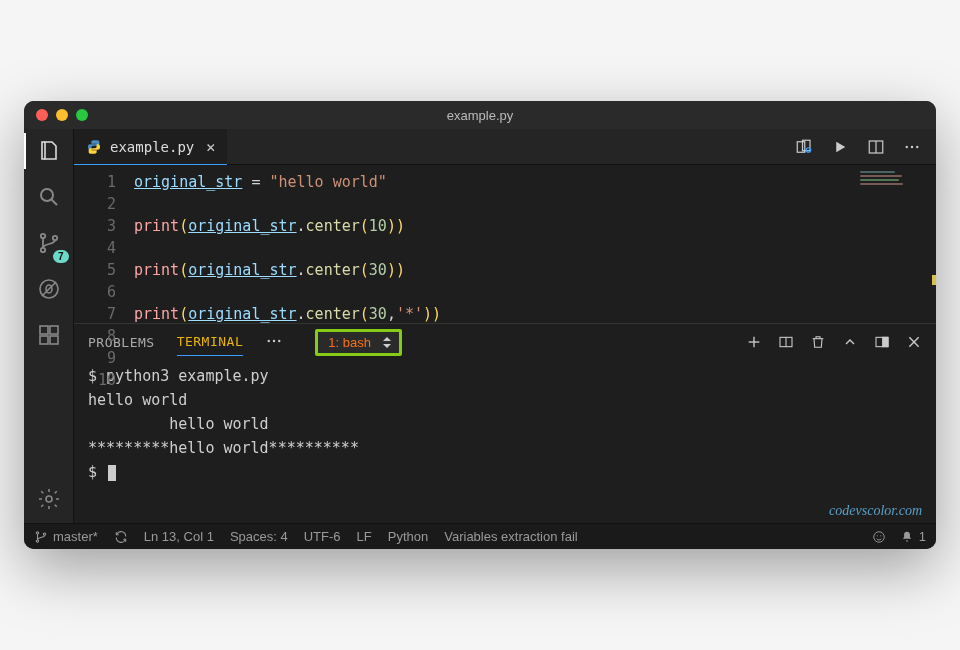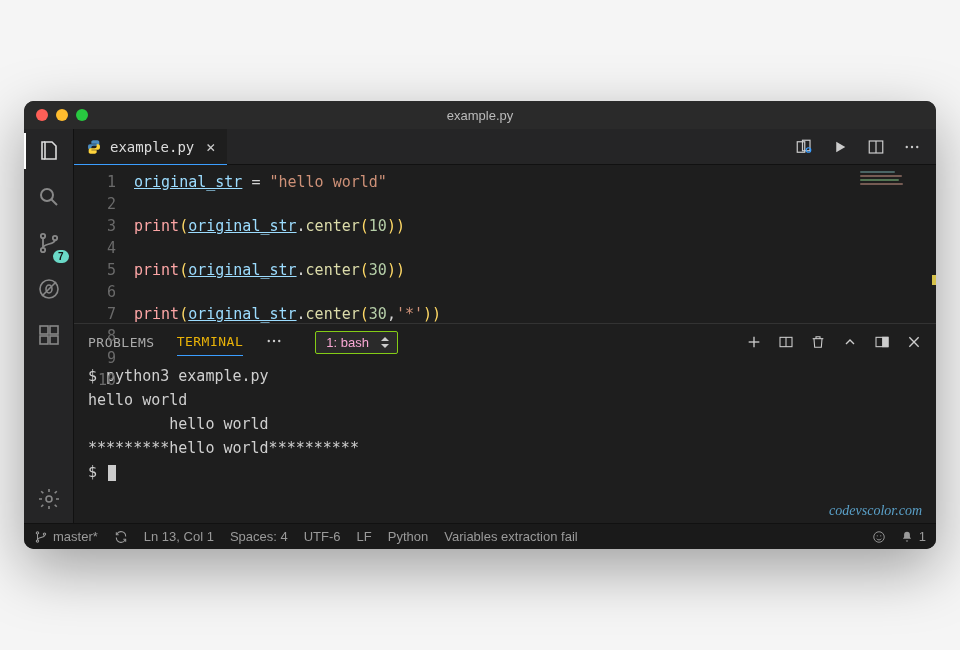--- a/index.html
+++ b/index.html
@@ -85,21 +85,21 @@
     flex:0 0 200px; border-top:1px solid #333; display:flex; flex-direction:column;
     background:#1e1e1e;
   }
   .panel-tabs {
     display:flex; align-items:center; height:36px; padding:0 14px; gap:22px; color:#aaa; font-size:13px;
   }
   .panel-tab { cursor:pointer; letter-spacing:0.5px; padding:6px 0;}
   .panel-tab.active { color:#eab308; border-bottom:1px solid #3b9eff; }
   .panel-dots { cursor:pointer; }
   .term-select {
-    margin-left:10px; background:#2a2a2a; border:1px solid #84cc16; color:#f9a8d4; font-size:13px;
+    margin-left:10px; background:#2a2a2a; border:3px solid #84cc16; color:#f97316; font-size:13px;
     padding:3px 28px 3px 10px; border-radius:2px; position:relative; font-family:sans-serif;
   }
   .term-select::after { content:""; position:absolute; right:8px; top:5px; border-left:4px solid transparent; border-right:4px solid transparent; border-bottom:4px solid #ccc;}
   .term-select::before { content:""; position:absolute; right:8px; bottom:5px; border-left:4px solid transparent; border-right:4px solid transparent; border-top:4px solid #ccc;}
   .panel-actions { margin-left:auto; display:flex; gap:16px; color:#ccc; }
   .panel-actions .pa { width:16px; height:16px; cursor:pointer; display:flex; align-items:center; justify-content:center;}
   .panel-actions svg { width:16px; height:16px; }
   .terminal-body {
     flex:1; padding:4px 14px; font-size:15px; line-height:24px; color:#cfcfcf; white-space:pre; overflow:hidden;
   }

